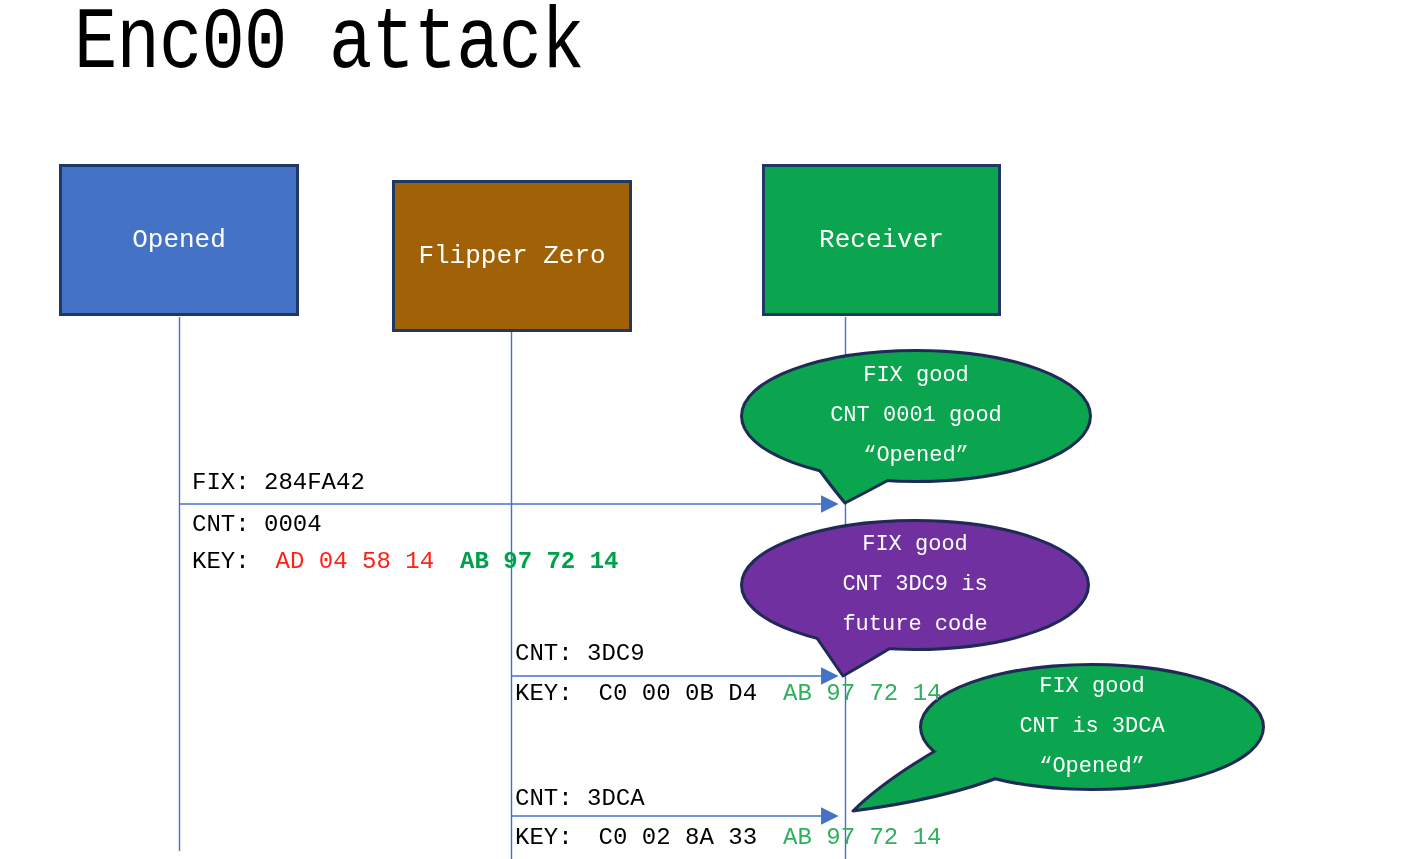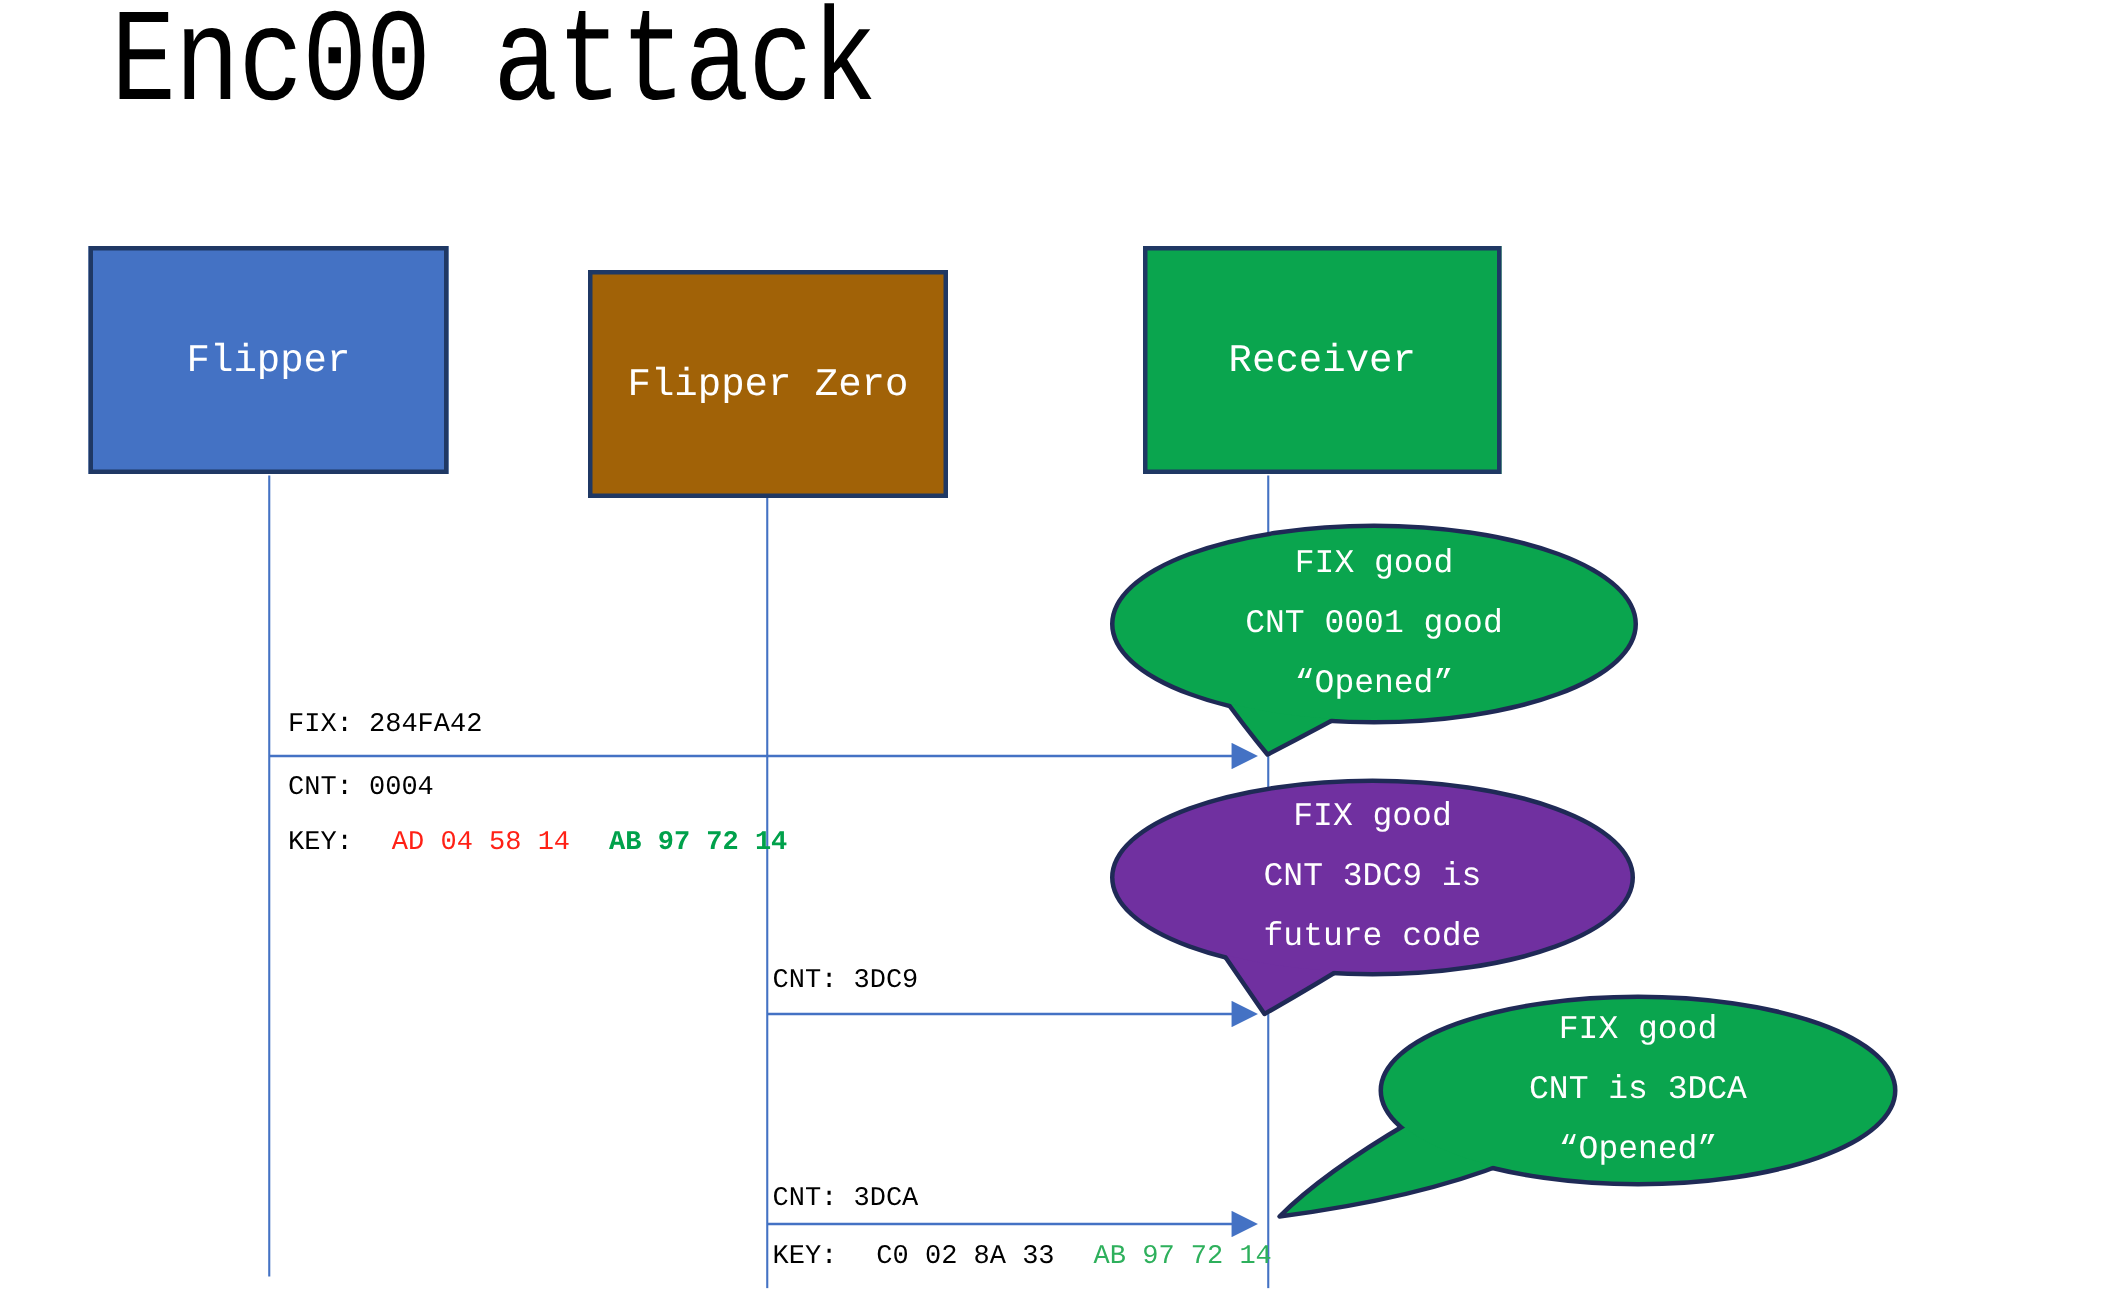--- a/index.html
+++ b/index.html
@@ -20,21 +20,21 @@
   .actor{
     position:absolute;top:164px;width:240px;height:152px;z-index:2;
     border:3px solid #1F3864;box-sizing:border-box;
     display:flex;align-items:center;justify-content:center;
   }
   .actor span{color:#ffffff;font-size:26px;}
   .actor.remote{left:59px;background:#4472C4;}
   .actor.flipper{left:392px;background:#ED7D31;}
   .actor.receiver{left:726px;width:239px;background:#0AA54E;margin-left:36px;}
 
-  .msg{position:absolute;z-index:2;font-size:18px;line-height:34px;white-space:nowrap;color:#000;}
+  .msg{position:absolute;z-index:2;font-size:24px;line-height:34px;white-space:nowrap;color:#000;}
   .msg .seg + .seg{margin-left:26px;}
   .seg.red{color:#FF2116;}
   .seg.green-bold{color:#00A14B;font-weight:bold;}
   .seg.green{color:#2EB05C;}
 
   .m1-fix{left:192px;top:466px;}
   .m1-cnt{left:192px;top:508px;}
   .m1-key{left:192px;top:545px;}
   .m2-cnt{left:515px;top:637px;}
   .m2-key{left:515px;top:677px;}
@@ -90,36 +90,39 @@
     <g>
       <ellipse class="bub-stroke" cx="1092" cy="727" rx="170" ry="61" fill="#0AA54E" style="fill: rgb(10, 165, 78);"></ellipse>
       <path class="bub-tail" d="M 940 748 Q 882 782 853 811 Q 945 799 1005 775 Z" fill="#0AA54E" style="fill: rgb(10, 165, 78);"></path>
       <ellipse class="bub-fill" cx="1092" cy="727" rx="170" ry="61" fill="#0AA54E" style="fill: rgb(10, 165, 78);"></ellipse>
     </g>
   </svg>
 
   <h1 class="title">Enc00 attack</h1>
 
   <div class="actor remote" style="background-color: rgb(68, 114, 196);">
-    <span>Flipper</span>
+    <span>Opened</span>
   </div>
   <div class="actor flipper" style="background-color: #a16207; margin-top: 16px;">
     <span>Flipper Zero</span>
   </div>
   <div class="actor receiver" style="background-color: rgb(10, 165, 78);">
     <span>Receiver</span>
   </div>
 
   <div class="msg m1-fix">FIX: 284FA42</div>
   <div class="msg m1-cnt">CNT: 0004</div>
   <div class="msg m1-key">
     <span class="seg">KEY:</span><span class="seg red">AD 04 58 14</span><span class="seg green-bold">AB 97 72 14</span>
   </div>
 
   <div class="msg m2-cnt">CNT: 3DC9</div>
+  <div class="msg m2-key">
+    <span class="seg">KEY:</span><span class="seg">C0 00 0B D4</span><span class="seg green">AB 97 72 14</span>
+  </div>
 
   <div class="msg m3-cnt">CNT: 3DCA</div>
   <div class="msg m3-key">
     <span class="seg">KEY:</span><span class="seg">C0 02 8A 33</span><span class="seg green">AB 97 72 14</span>
   </div>
 
   <div class="bubble-text bt1">
     <div>FIX good</div>
     <div>CNT 0001 good</div>
     <div>“Opened”</div>

